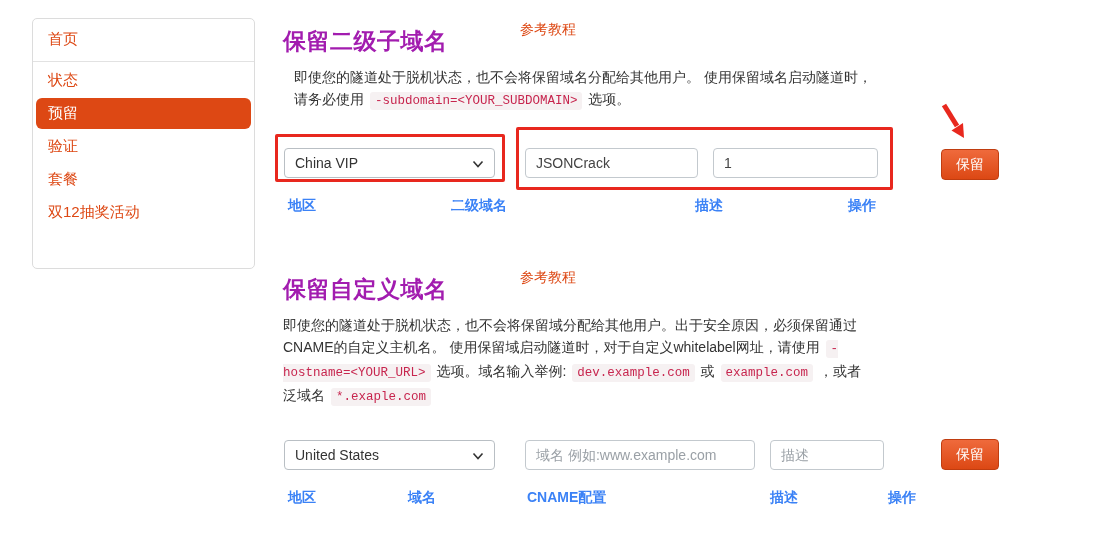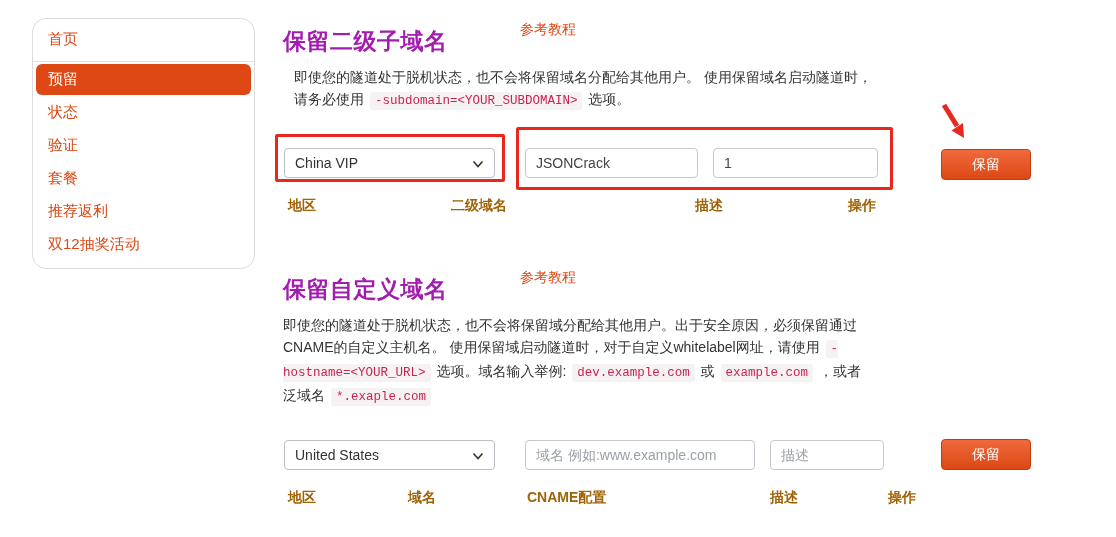--- a/index.html
+++ b/index.html
@@ -9,21 +9,21 @@
     background:#fff;
     font-family:"Liberation Sans","DejaVu Sans",sans-serif;
     color:#333;
     overflow:hidden;
   }
   .abs { position:absolute; }
 
   
   .sidebar {
     left:32px; top:18px; width:223px; height:251px;
-    border:1px solid #dcdcdc; border-radius:14px; background:#fff;
+    border:1px solid #dcdcdc; border-radius:5px; background:#fff;
   }
   .side-item {
     padding:7px 15px; font-size:15px; color:#dd4814; cursor:pointer;
     white-space:nowrap;
   }
   .side-item.first { padding:11px 15px 12px; border-bottom:1px solid #e2e2e2; margin-bottom:2px; }
   .side-item.active {
     background:#dd4814; color:#fff; margin:1px 3px; border-radius:6px; padding:6px 12px;
   }
 
@@ -44,42 +44,41 @@
     cursor:pointer; justify-content:space-between;
   }
   .select-box svg { flex:none; }
   .text-input {
     height:30px; border:1px solid #c3c9ce; border-radius:4px; background:#fff;
     padding:0 10px; font-size:14px; color:#444;
     font-family:"Liberation Sans","DejaVu Sans",sans-serif; outline:none;
   }
   .text-input::placeholder { color:#9aa0a6; }
   .keep-btn {
-    height:31px; padding:0 30px; border-radius:4px; cursor:pointer;
+    height:31px; padding:0 14px; border-radius:4px; cursor:pointer;
     background:linear-gradient(#ef6a3c,#dc4814); border:1px solid #c03d10;
     color:#fff; font-size:14px;
     font-family:Liberation Sans, sans-serif;
   }
-  .col-label { font-size:14px; font-weight:bold; color:#a16207; white-space:nowrap; }
+  .col-label { font-size:14px; font-weight:bold; color:#3b82f6; white-space:nowrap; }
 
   
   .annot-rect {
     border:3px solid #e8281e; border-radius:2px; pointer-events:none;
   }
 </style>
 </head>
 <body>
 
 <nav class="abs sidebar">
   <div class="side-item first">首页</div>
+  <div class="side-item">状态</div>
   <div class="side-item active">预留</div>
-  <div class="side-item">状态</div>
   <div class="side-item">验证</div>
   <div class="side-item">套餐</div>
-  <div class="side-item">推荐返利</div>
   <div class="side-item">双12抽奖活动</div>
 </nav>
 
 <h1 class="abs sec-title" style="left:283px; top:26px;">保留二级子域名</h1>
 <a class="abs tut-link" style="left:520px; top:21px;">参考教程</a>
 
 <p class="abs sec-desc" style="left:294px; top:66px; width:580px;">即使您的隧道处于脱机状态，也不会将保留域名分配给其他用户。 使用保留域名启动隧道时，请务必使用 <code>-subdomain=&lt;YOUR_SUBDOMAIN&gt;</code> 选项。</p>
 
 <div class="abs select-box" style="left:284px; top:148px; width:211px;">
   <span>China VIP</span>

